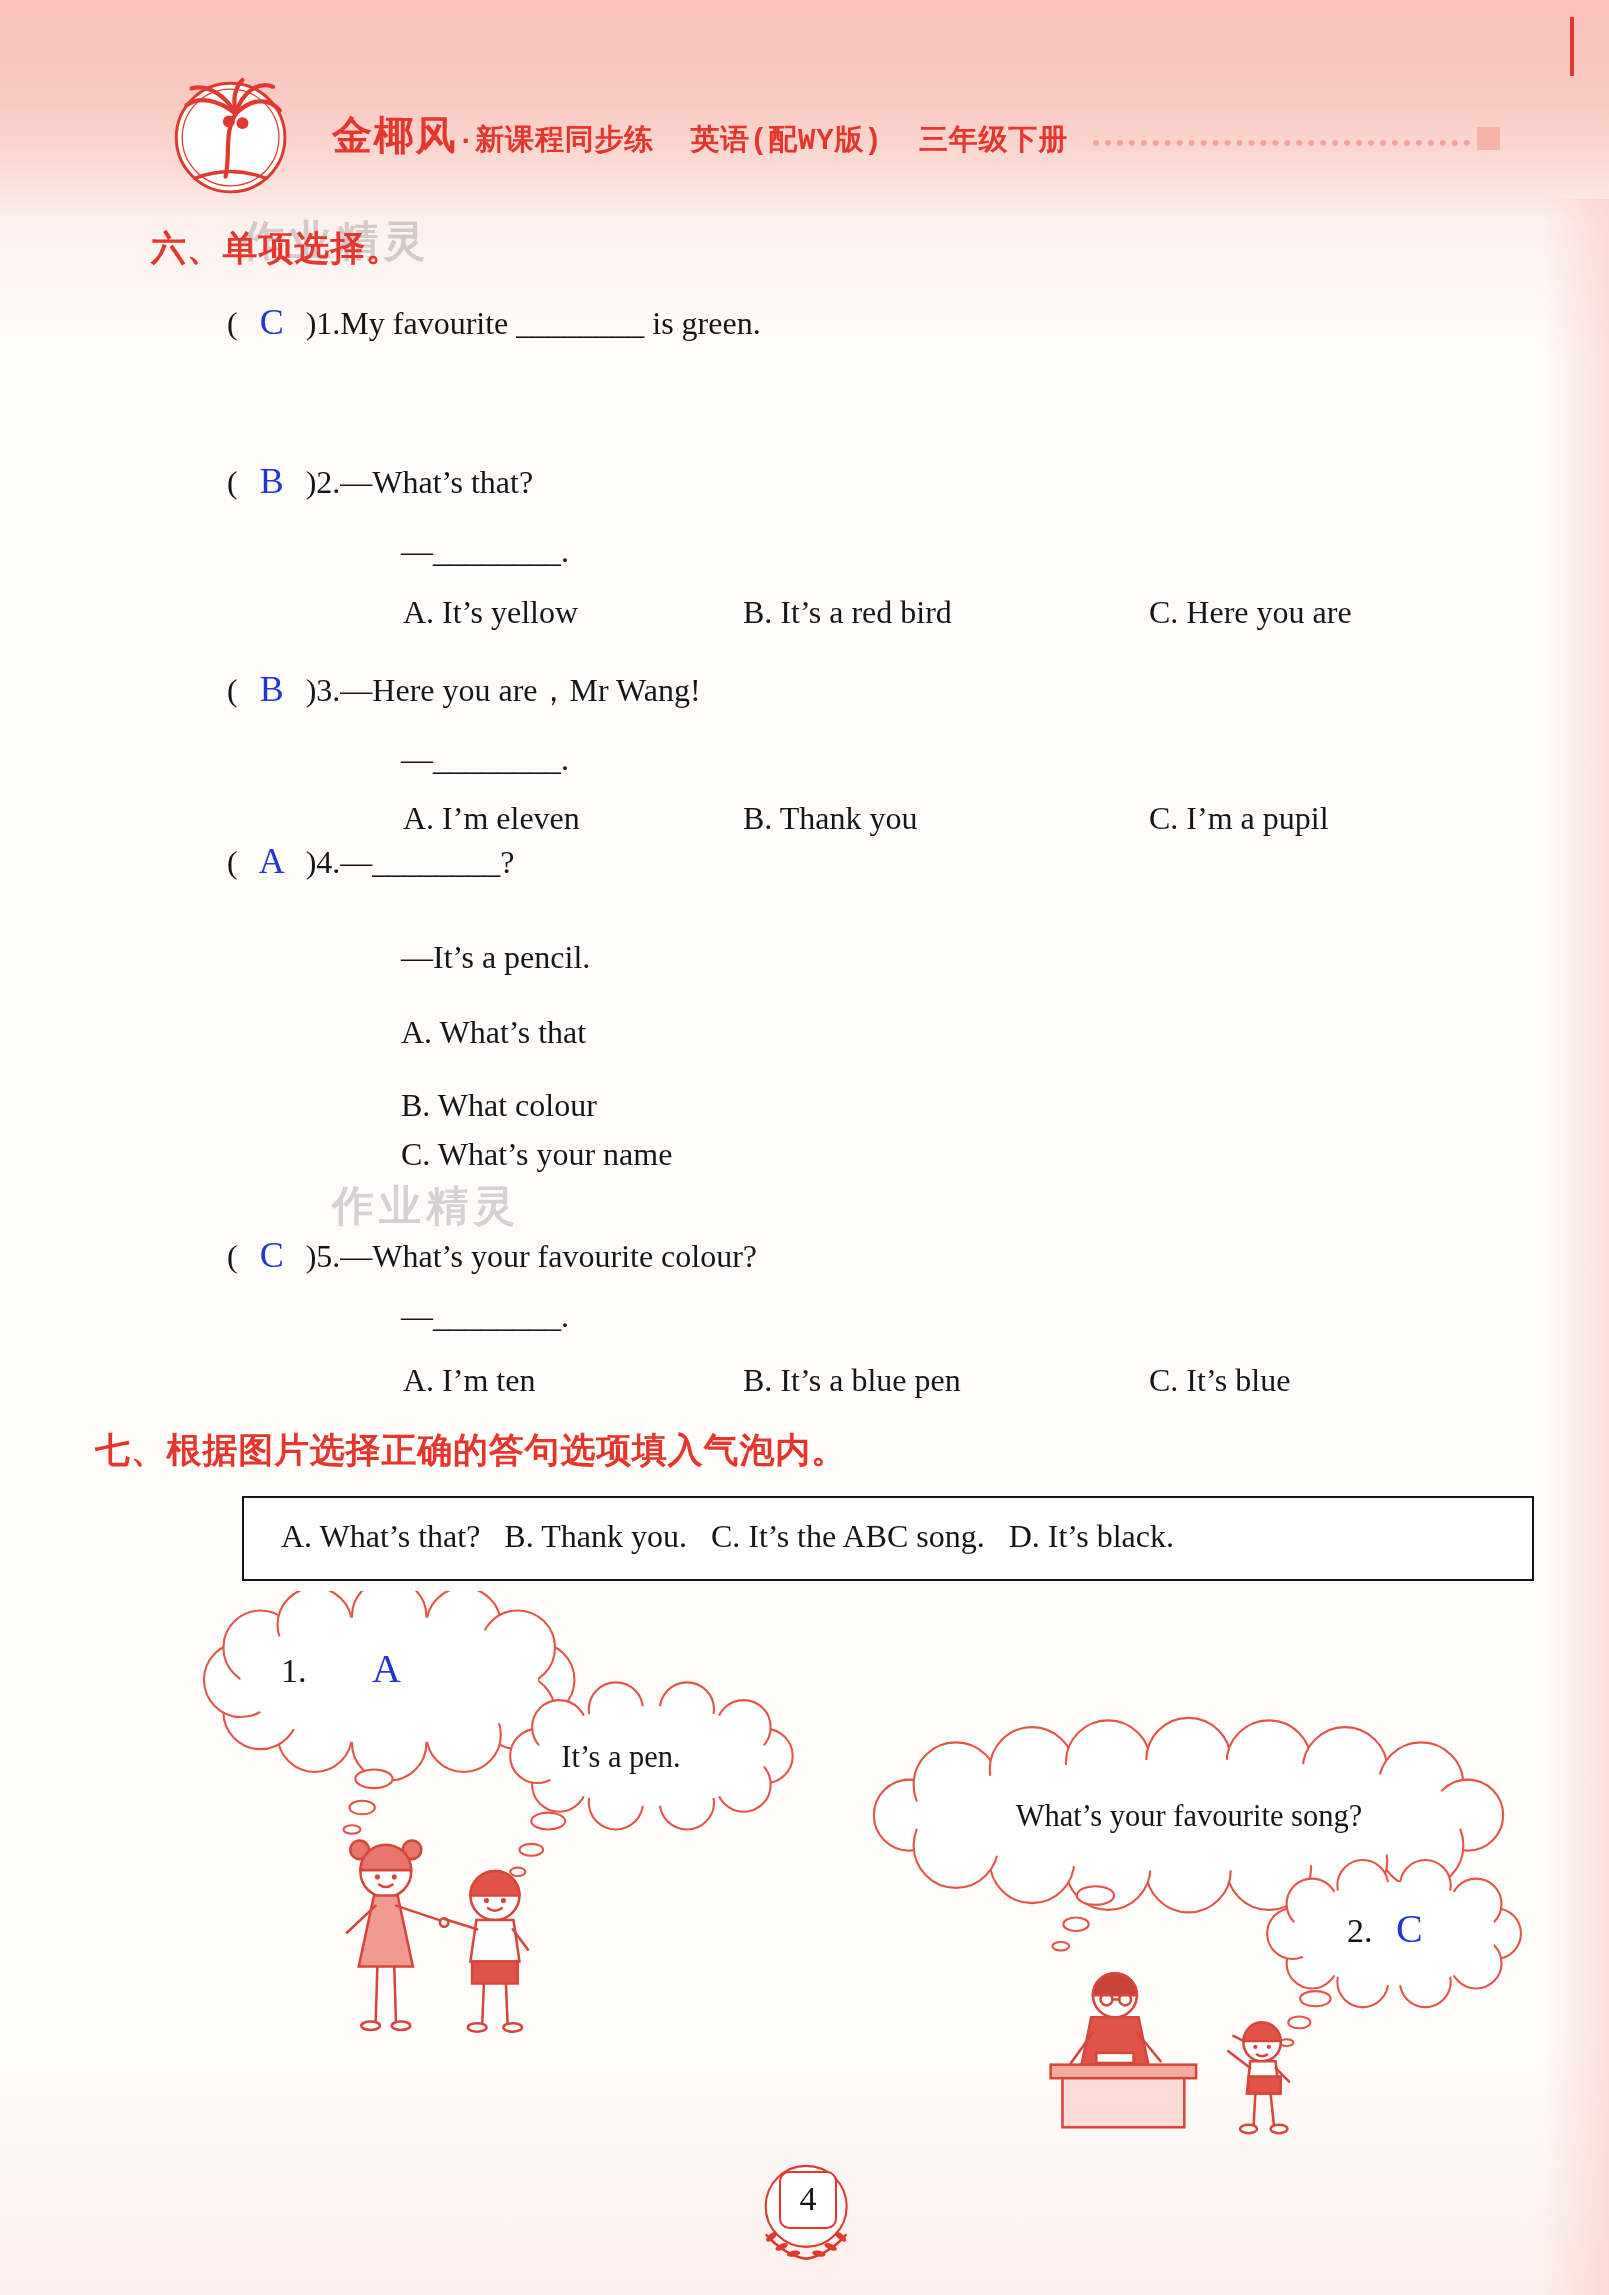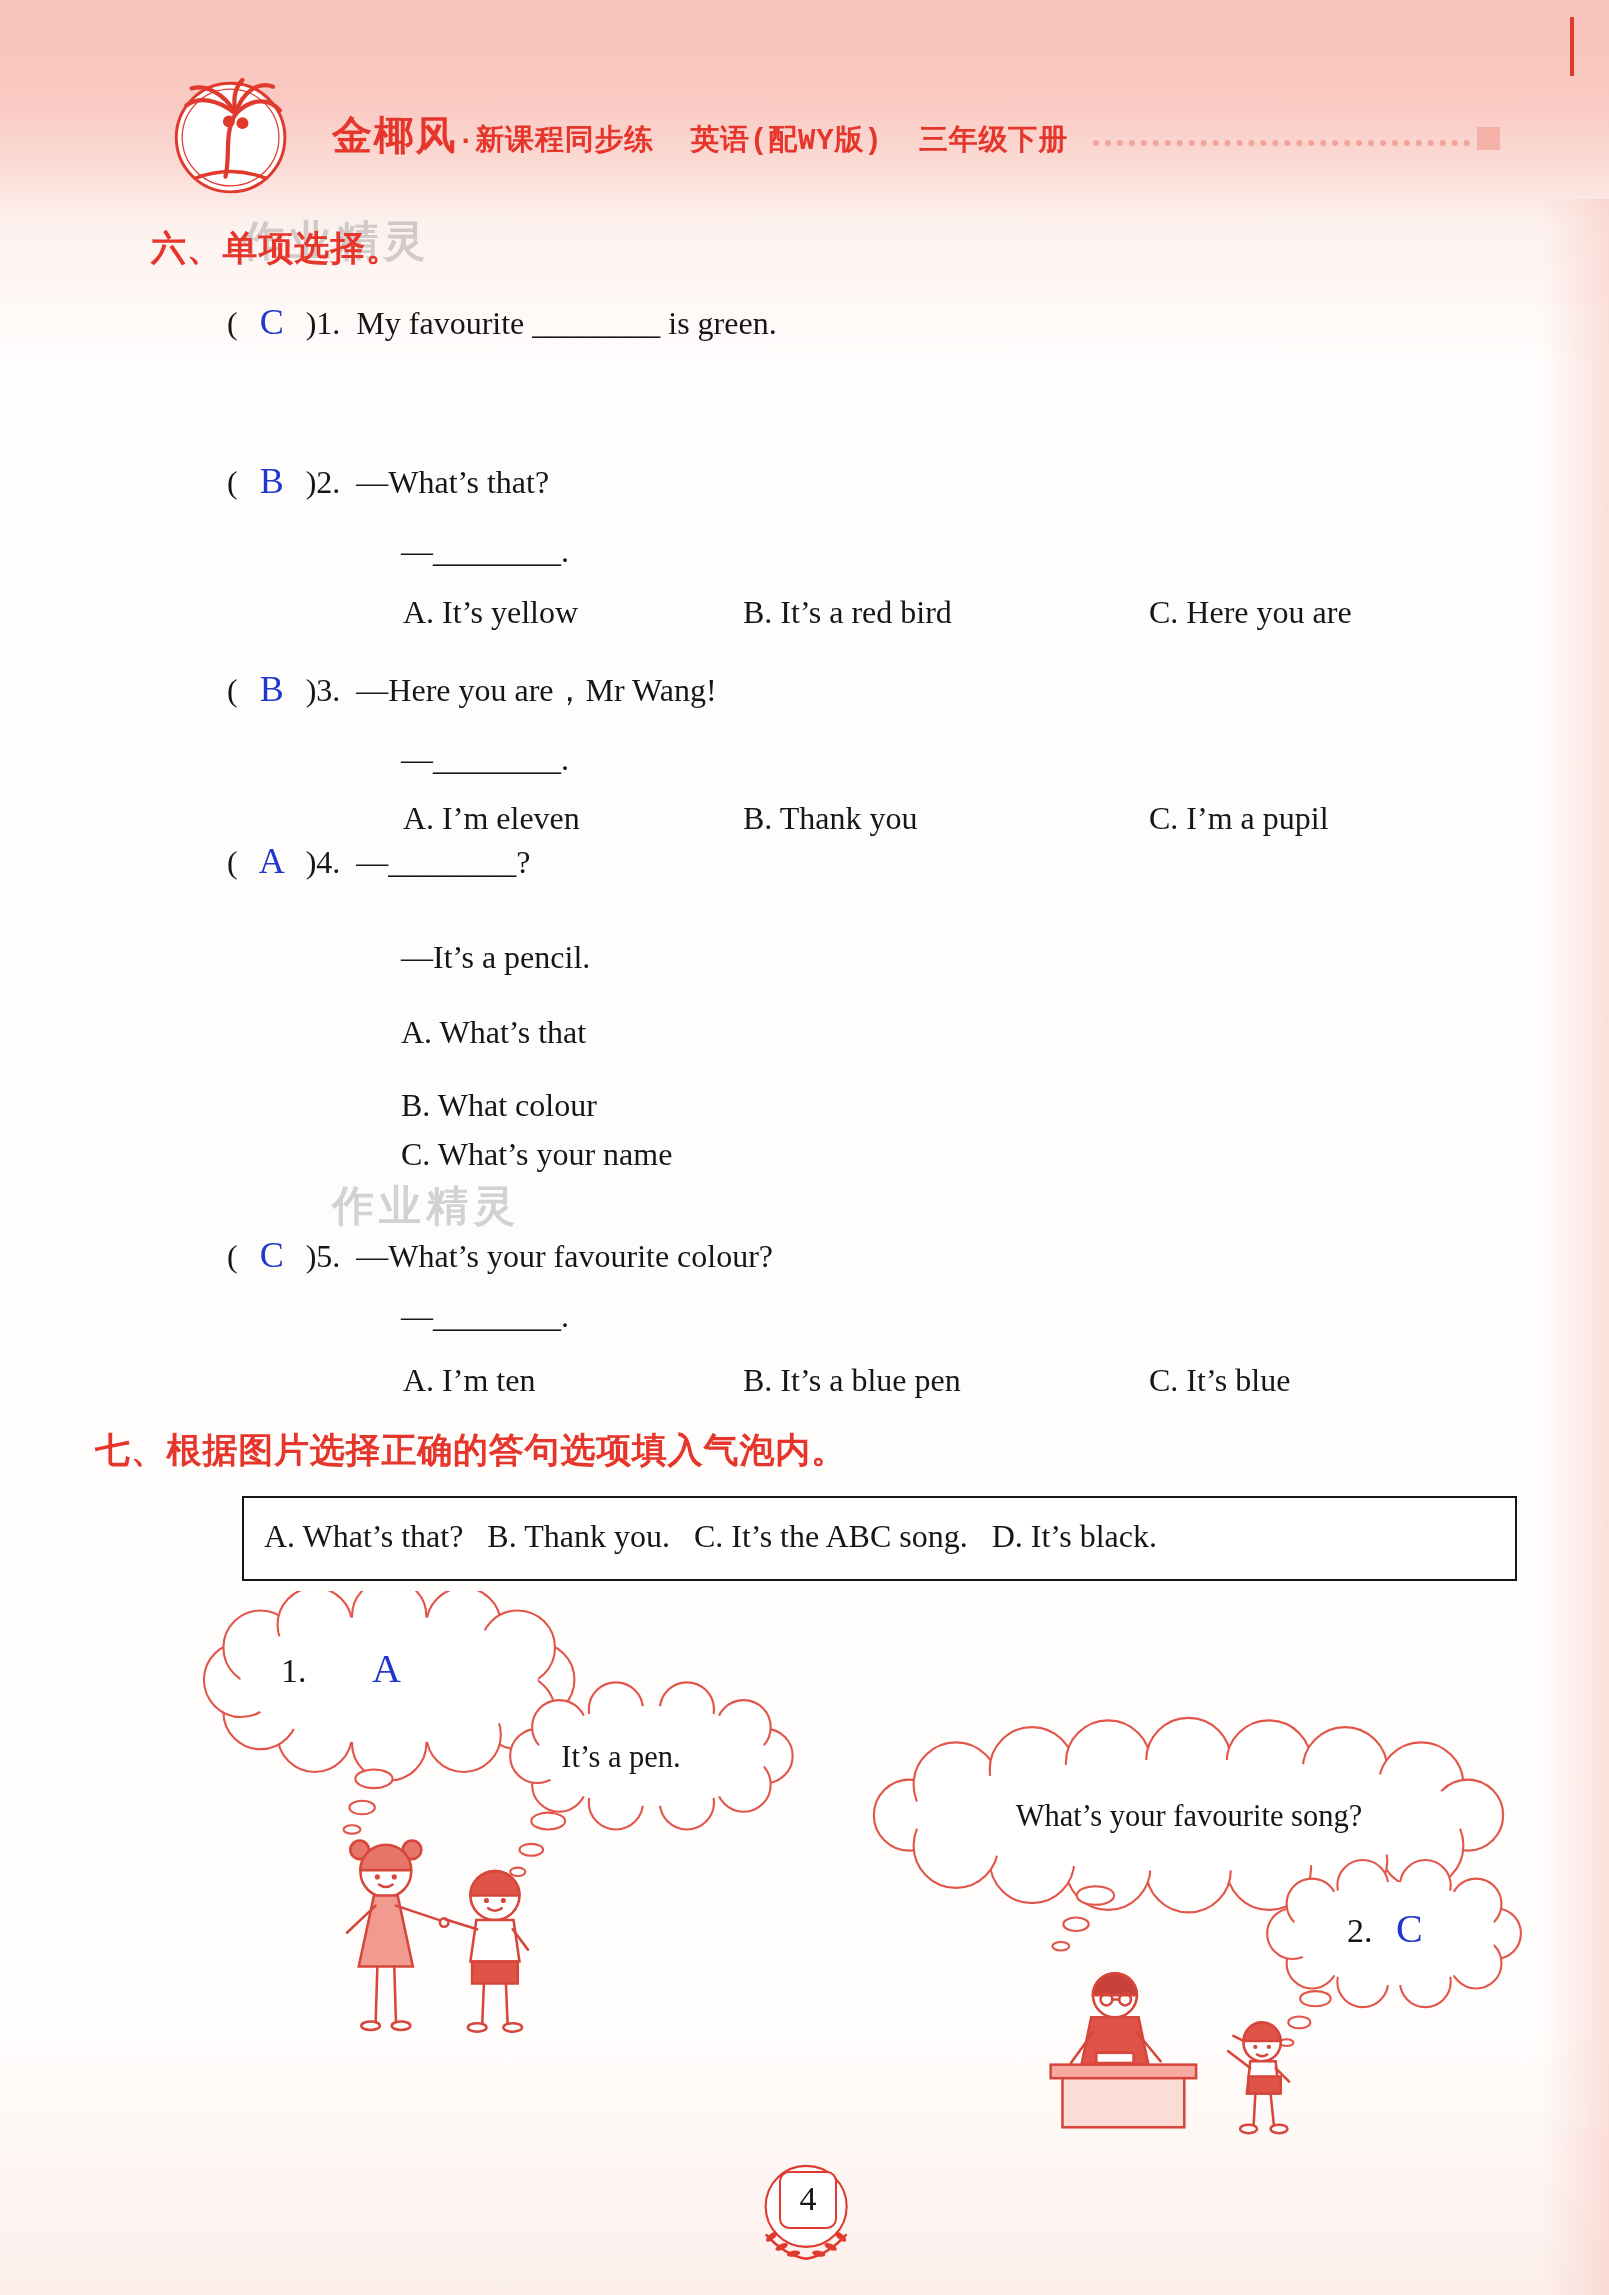--- a/index.html
+++ b/index.html
@@ -16,28 +16,28 @@
   .dots{position:absolute;left:1093px;top:140px;width:377px;height:0;border-top:6px dotted #f2a49b}
   .sq{position:absolute;left:1477px;top:127px;width:23px;height:23px;background:#f5b2a9}
   .redline{position:absolute;left:1570px;top:17px;width:4.2px;height:59px;background:#e0392e}
   .wm{position:absolute;color:#6f6f6f;opacity:.3;font-size:42px;letter-spacing:5.1px;font-weight:700;
       font-family:Liberation Mono, monospace;pointer-events:none}
   .sec-title{position:absolute;color:#e6352a;font-size:35px;font-weight:700;letter-spacing:0.8px;
       font-family:"Liberation Sans","DejaVu Sans",sans-serif}
   .qhead{position:absolute;left:227px;font-size:32px;white-space:pre}
   .paren{font-size:32px}
   .ans{display:inline-block;width:68px;text-align:center;color:#2136cc;font-size:36px}
-  .stem{margin-left:16px}
+  .stem{margin-left:0}
   .l2{position:absolute;left:401px;font-size:32px;white-space:pre}
   .row{position:absolute;left:0;width:100%;height:44px}
   .oA{position:absolute;left:403px;white-space:pre;font-size:32px}
   .oB{position:absolute;left:743px;white-space:pre;font-size:32px}
   .oC{position:absolute;left:1149px;white-space:pre;font-size:32px}
   .bank{position:absolute;left:242px;top:1496px;width:1251px;height:81px;border:2.5px solid #161616;
-        background:#fff;font-size:32px;line-height:76px;padding-left:20px;white-space:pre}
+        background:#fff;font-size:32px;line-height:76px;padding-left:37px;white-space:pre}
   .illo{position:absolute;left:0;top:1591px}
   .bubble-label{position:absolute;font-size:34px;white-space:pre}
   .blue{color:#2136cc;font-size:40px}
   .ctr{transform:translate(-50%,-50%);font-size:30.5px;white-space:pre}
   .badge{position:absolute;left:779px;top:2171px;width:54px;height:54px;border:2.5px solid #e0392e;border-radius:10.2px;
          background:#fff;font-size:34px;text-align:center;line-height:51px}
 </style>
 </head>
 <body>
 

